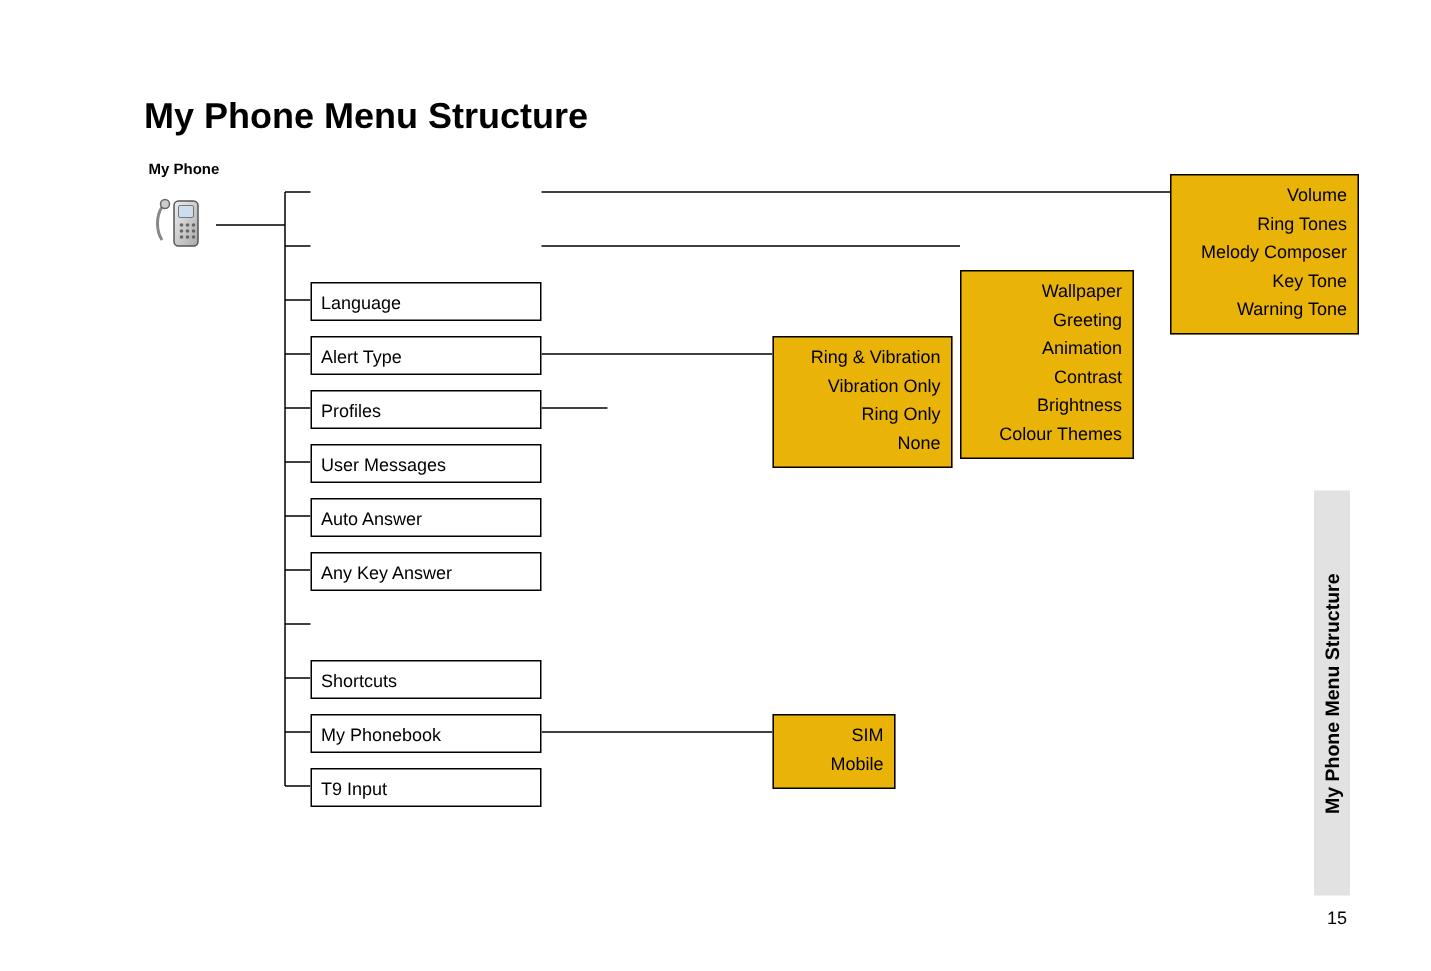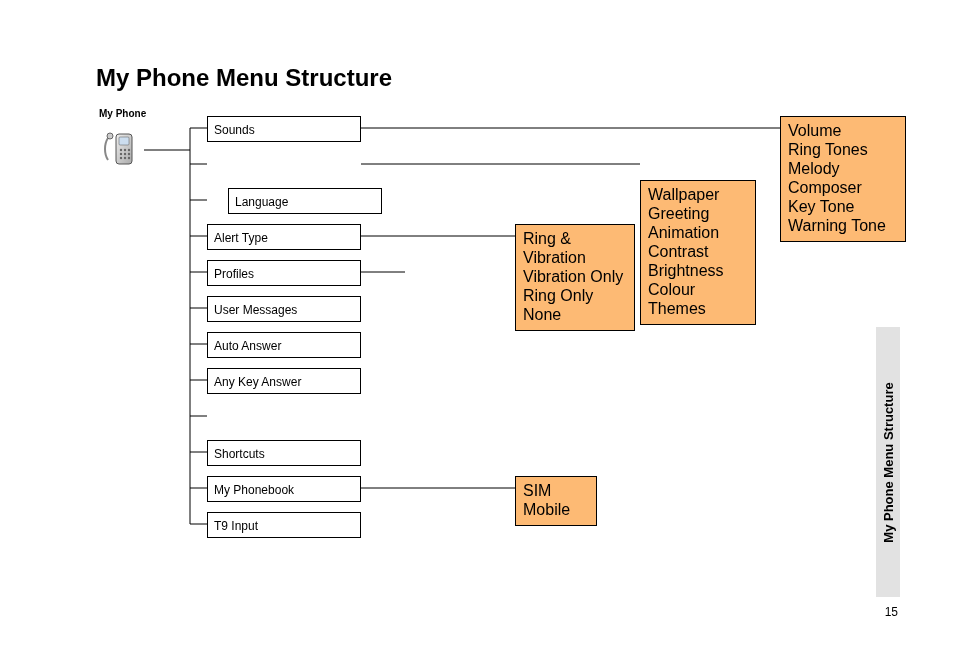--- a/index.html
+++ b/index.html
@@ -43,24 +43,25 @@
     position: absolute;
     border: 1px solid #000;
     font-size: 12px;
     padding: 4px 6px;
     background: #fff;
     line-height: 18px;
   }
   .submenu {
     position: absolute;
     border: 1px solid #000;
-    font-size: 16px;
+    font-size: 12px;
     padding: 4px 7px 6px 7px;
-    background: #fdba74;
+    background: #eab308;
     line-height: 19px;
+    text-align: right;
   }
   .menu-item { width: 140px; height: 16px; }
   svg.connectors {
     position: absolute;
     left: 0;
     top: 0;
     width: 954px;
     height: 647px;
     z-index: 0;
   }
@@ -143,22 +144,21 @@
         <circle cx="23" cy="26" r="1.2" fill="#666"></circle>
         <circle cx="27" cy="26" r="1.2" fill="#666"></circle>
     <circle cx="19" cy="30" r="1.2" fill="#666"></circle>
         <circle cx="23" cy="30" r="1.2" fill="#666"></circle>
         <circle cx="27" cy="30" r="1.2" fill="#666"></circle>
     <path d="M6 10 C2 16, 2 26, 6 32" stroke="#888" stroke-width="2" fill="none"></path>
     <circle cx="8" cy="8" r="3" fill="#ccc" stroke="#666"></circle>
   </svg>
 </div>
 
-<div class="box menu-item" style="left:207px; top:116px;">Sounds</div>
-<div class="box menu-item" style="left:207px; top:188px;margin-left:21px;">Language</div>
+<div class="box menu-item" style="left:207px; top:188px;">Language</div>
 <div class="box menu-item" style="left:207px; top:224px;">Alert Type</div>
 <div class="box menu-item" style="left:207px; top:260px;">Profiles</div>
 <div class="box menu-item" style="left:207px; top:296px;">User Messages</div>
 <div class="box menu-item" style="left:207px; top:332px;">Auto Answer</div>
 <div class="box menu-item" style="left:207px; top:368px;">Any Key Answer</div>
 <div class="box menu-item" style="left:207px; top:440px;">Shortcuts</div>
 <div class="box menu-item" style="left:207px; top:476px;">My Phonebook</div>
 <div class="box menu-item" style="left:207px; top:512px;">T9 Input</div>
 
 

